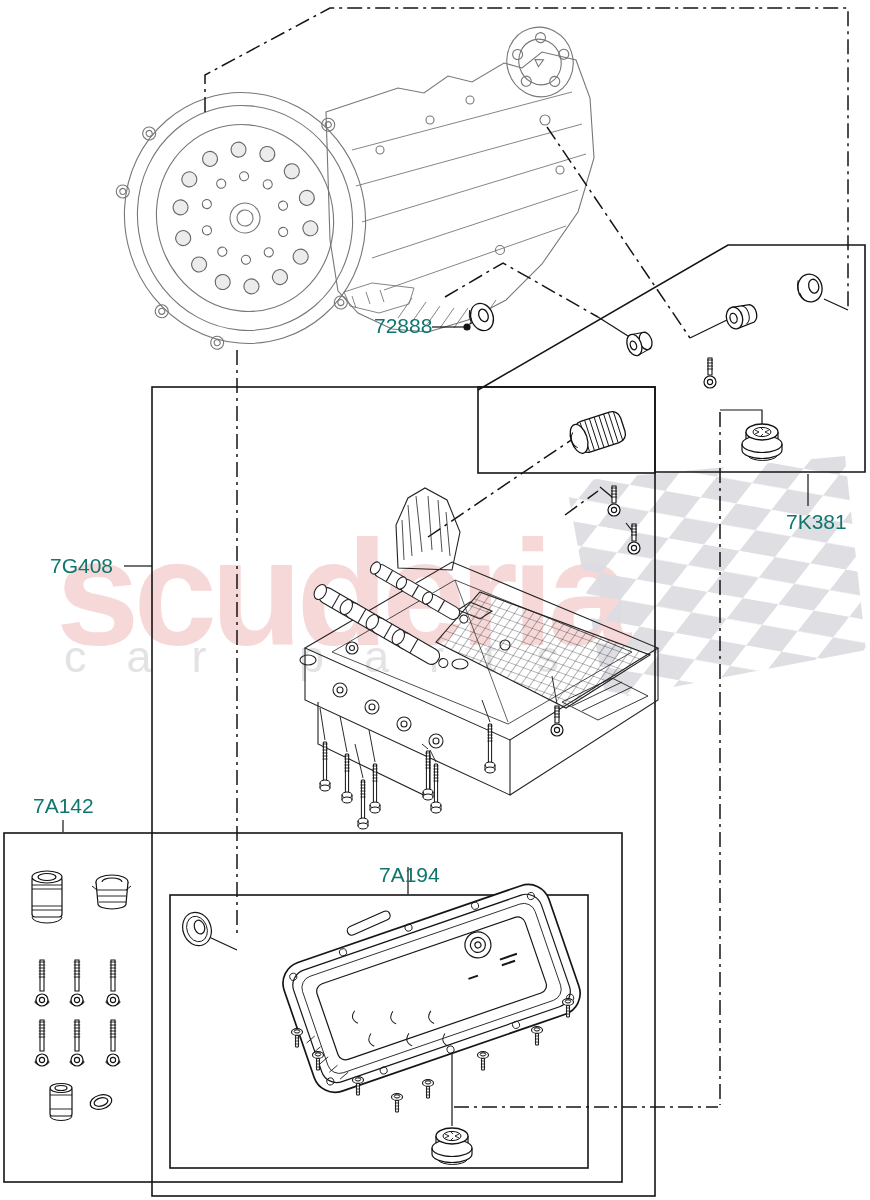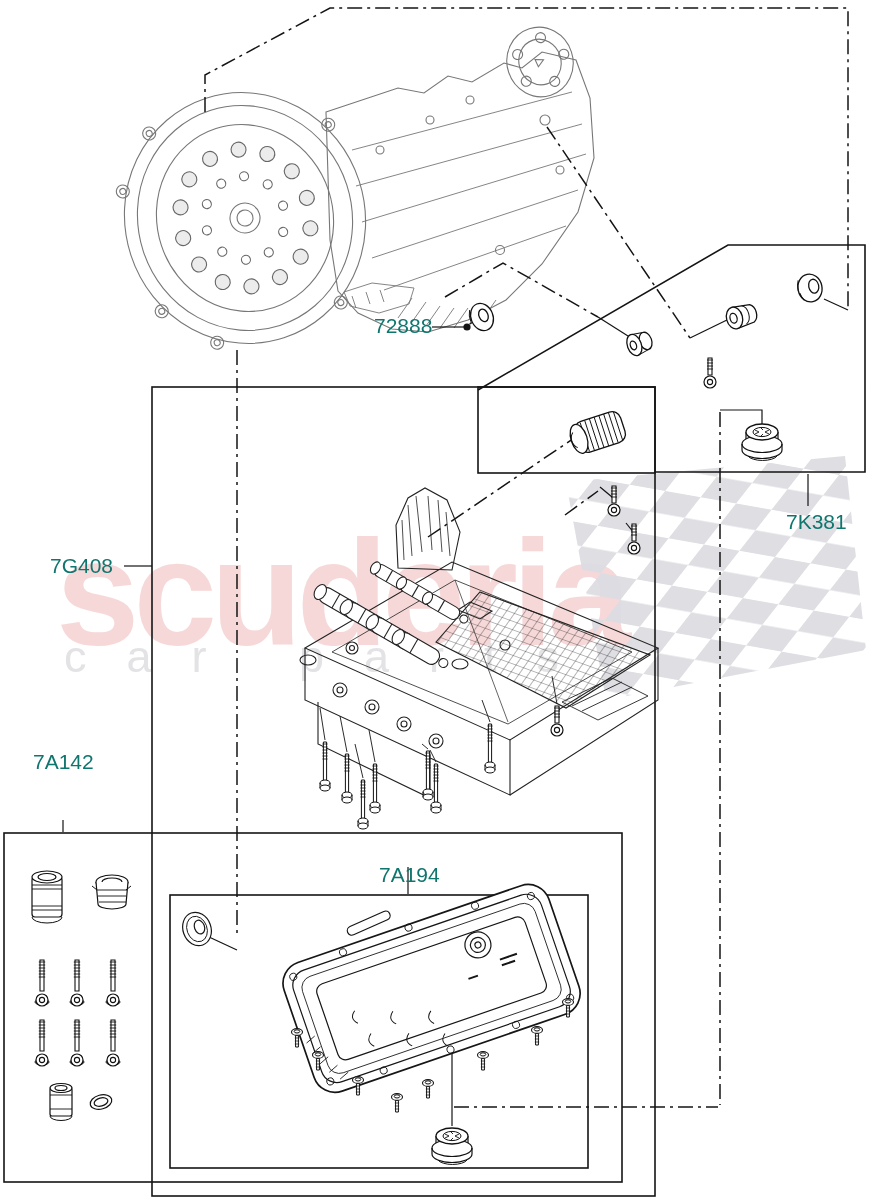--- a/index.html
+++ b/index.html
@@ -393,15 +393,15 @@
         <use href="#pan-bolt" transform="translate(483 1055)"></use>
         <use href="#pan-bolt" transform="translate(537 1030)"></use>
         <use href="#pan-bolt" transform="translate(568 1002)"></use>
       </g>
     </g>
   </svg>
 
   <div class="plabel" style="left:374px; top:315px;">72888</div>
   <div class="plabel" style="left:766px; top:511px;margin-left:20px;">7K381</div>
   <div class="plabel" style="left:50px; top:555px;">7G408</div>
-  <div class="plabel" style="left:33px; top:751px;">7A142</div>
+  <div class="plabel" style="left:33px; top:795px;">7A142</div>
   <div class="plabel" style="left:379px; top:864px;">7A194</div>
 </div>
 
 </body></html>

